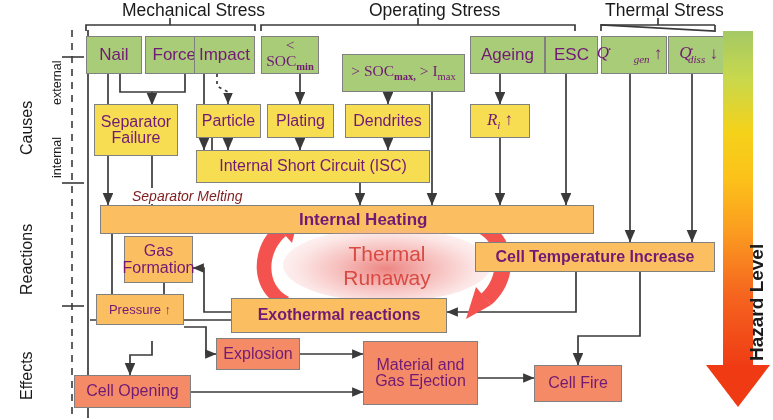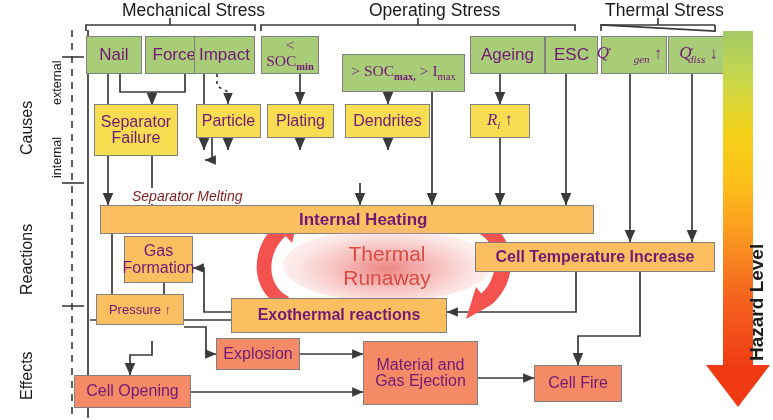--- a/index.html
+++ b/index.html
@@ -209,20 +209,23 @@
     </div>
   <div class="node yellow" style="left:345px;top:104px;width:85px;height:34px;font-size:16px;">
       <span class="n-txt">Dendrites</span>
     </div>
   <div class="node yellow" style="left:267px;top:104px;width:67px;height:34px;font-size:16px;">
       <span class="n-txt">Plating</span>
     </div>
   <div class="node yellow" style="left:470px;top:104px;width:60px;height:34px;font-family:'Liberation Serif',serif;font-size:17px;">
     <span><span style="font-style:italic;">R</span><sub style="font-size:11px;font-style:italic;">i</sub> <span>↑</span></span>
   </div>
+  <div class="node yellow" style="left:196px;top:150px;width:234px;height:33px;font-size:16px;">
+      <span class="n-txt">Internal  Short Circuit (ISC)</span>
+    </div>
 
   <div class="freetext" style="left:130px;top:188px;">Separator Melting</div>
 
   <div class="node orange bold" style="left:100px;top:205px;width:494px;height:29px;font-size:17px;justify-content:flex-start;padding-left:196px;">
       <span class="n-txt">Internal Heating</span>
     </div>
 
   <div id="tr-ellipse"></div>
   <div id="tr-text">
     <span>Thermal</span>

